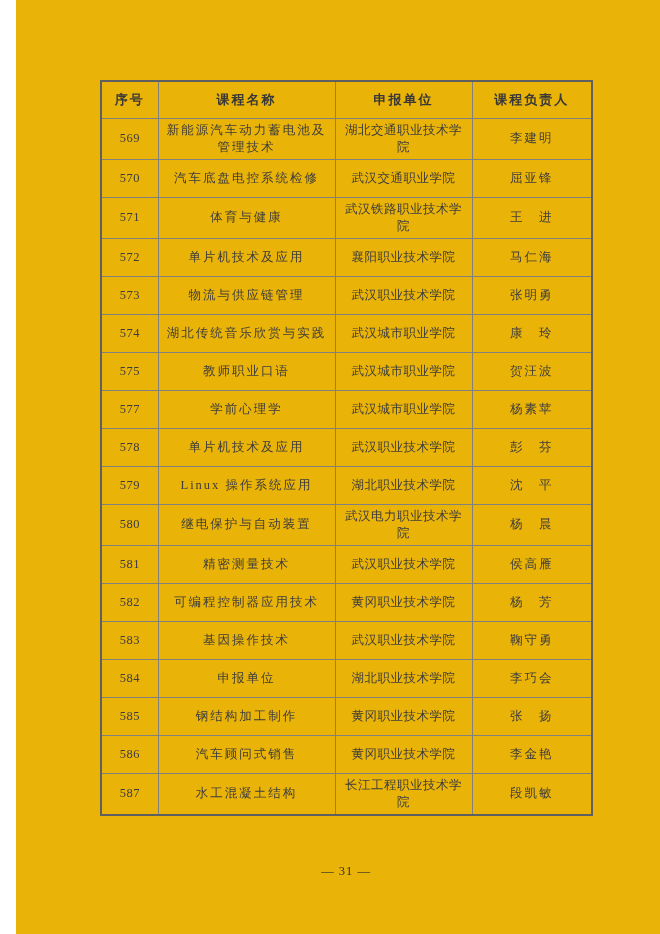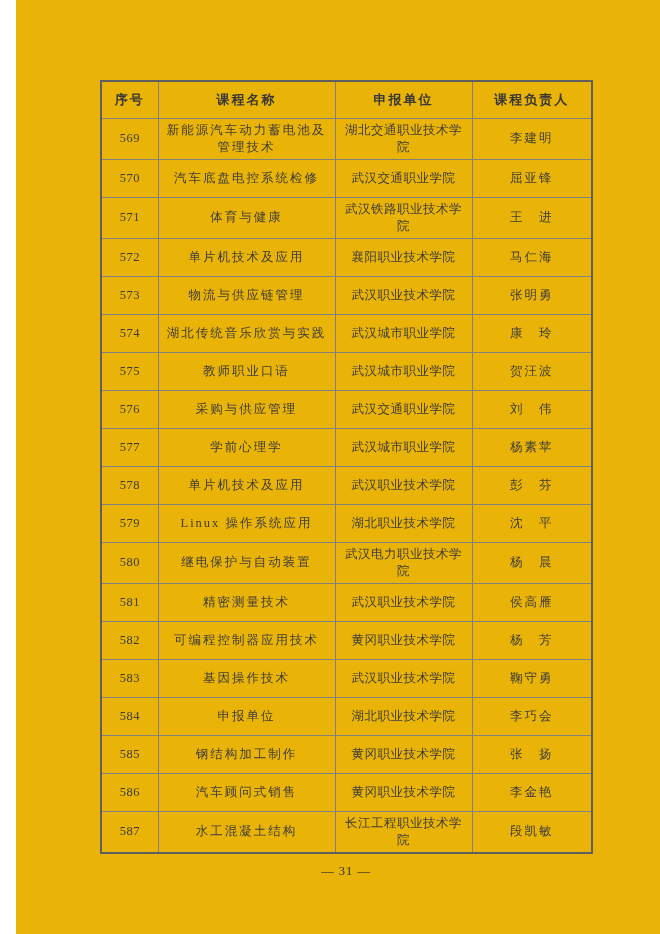--- a/index.html
+++ b/index.html
@@ -119,26 +119,20 @@
           <td class="col-unit">武汉城市职业学院</td>
           <td class="col-leader">康　玲</td>
         </tr>
         <tr>
           <td class="col-no">575</td>
           <td class="col-course">教师职业口语</td>
           <td class="col-unit">武汉城市职业学院</td>
           <td class="col-leader">贺汪波</td>
         </tr>
         <tr>
-          <td class="col-no">576</td>
-          <td class="col-course">采购与供应管理</td>
-          <td class="col-unit">武汉交通职业学院</td>
-          <td class="col-leader">刘　伟</td>
-        </tr>
-        <tr>
           <td class="col-no">577</td>
           <td class="col-course">学前心理学</td>
           <td class="col-unit">武汉城市职业学院</td>
           <td class="col-leader">杨素苹</td>
         </tr>
         <tr>
           <td class="col-no">578</td>
           <td class="col-course">单片机技术及应用</td>
           <td class="col-unit">武汉职业技术学院</td>
           <td class="col-leader">彭　芬</td>

